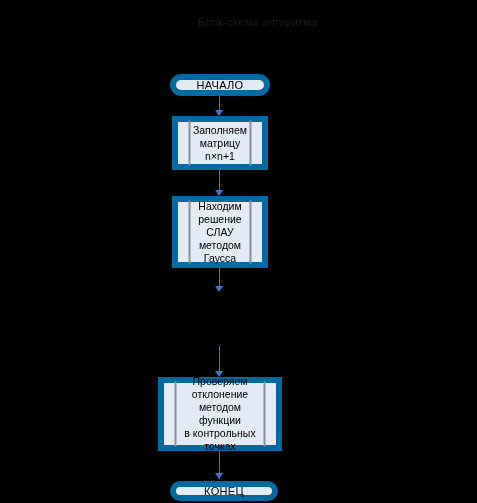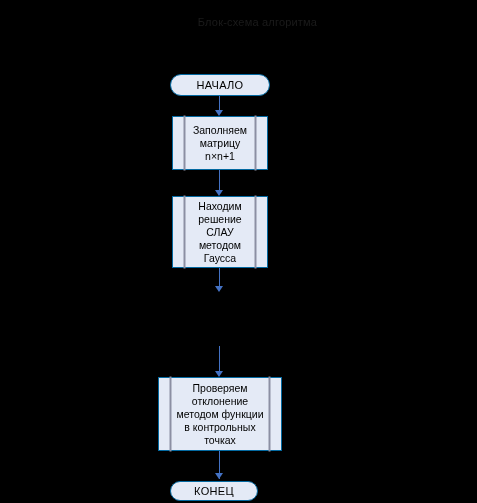--- a/index.html
+++ b/index.html
@@ -35,21 +35,21 @@
     white-space: nowrap;
     user-select: none;
     margin-left: 19px;
   }
 
   
   .node {
     position: absolute;
     box-sizing: border-box;
     background: #E4EAF6;
-    border: 1px solid #0369a1;
+    border: 6px solid #0369a1;
     color: #000000;
     display: flex;
     align-items: center;
     justify-content: center;
     text-align: center;
     font-size: 10.5px;
     line-height: 13px;
   }
 
   
@@ -142,17 +142,17 @@
     <span class="label" style="white-space: pre-line; padding: 0 13px;">Проверяем
 отклонение
 методом функции
 в контрольных
 точках</span>
   </div>
 
   <div class="connector" style="left:219px; top:451px; height:28px;"></div>
   <div class="arrowhead" style="left:215px; top:473px;"></div>
 
-  <div class="node terminator" style="left:170px; top:481px; width:88px; height:20px;">
+  <div class="node terminator" style="left:170px; top:481px; width:108px; height:20px;">
     <span>КОНЕЦ</span>
   </div>
 
 </div>
 
 </body></html>

